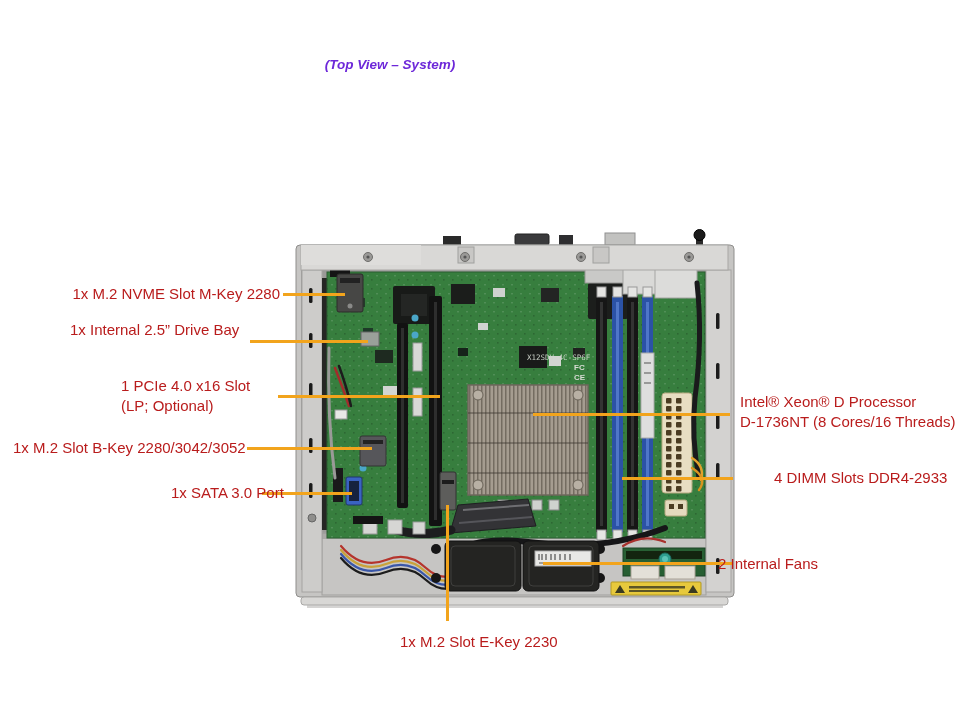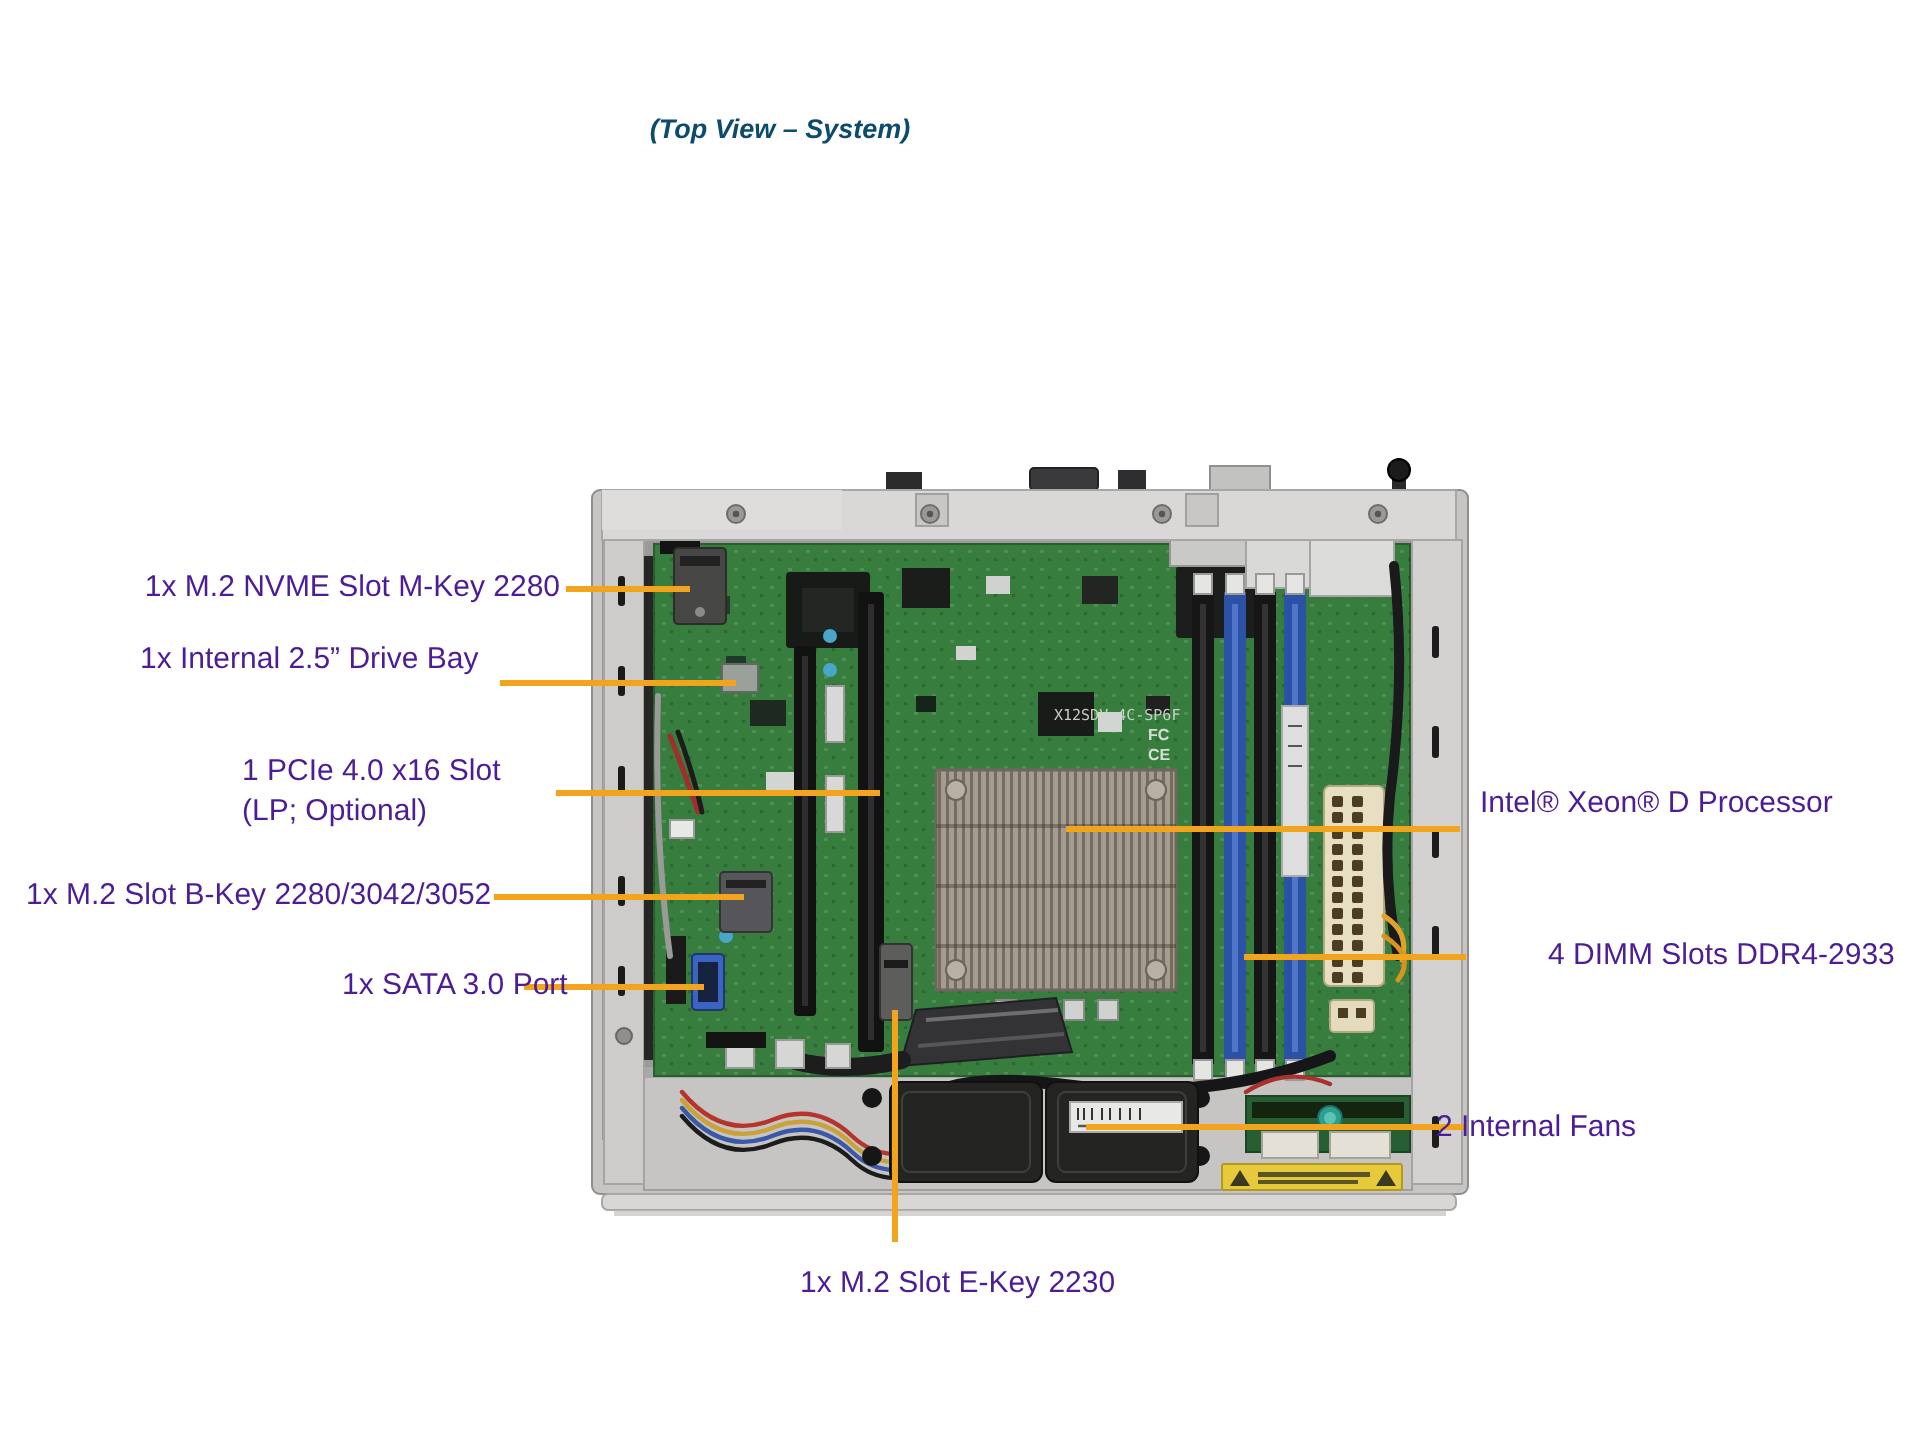--- a/index.html
+++ b/index.html
@@ -2,24 +2,24 @@
 <html><head>
 <meta charset="utf-8">
 <style>
   html,body { margin:0; padding:0; }
   body {
     width:960px; height:720px; background:#ffffff; position:relative;
     font-family:"Liberation Sans", sans-serif; overflow:hidden;
   }
   .title {
     position:absolute; top:57px; left:0; width:780px; text-align:center;
-    font-size:13.5px; font-style:italic; font-weight:700; color:#0c4a6e;
+    font-size:13.5px; font-style:italic; font-weight:700; color:#6d28d9;
   }
   .callout {
-    position:absolute; font-size:15px; line-height:20px; color:#4c1d95;
+    position:absolute; font-size:15px; line-height:20px; color:#b91c1c;
     white-space:nowrap;
   }
   .callout span { display:block; }
   .callout.align-right { text-align:right; }
   .leader { position:absolute; background:#F2A41C; }
   .leader.h { height:2.6px; }
   .leader.v { width:2.6px; }
   svg text { user-select:none; }
 </style>
 </head>
@@ -338,20 +338,21 @@
 <div class="callout" style="left:13px; top:438px;">
   <span>1x M.2 Slot B-Key 2280/3042/3052</span>
 </div>
 
 <div class="callout" style="left:150px; top:483px;margin-left:21px;">
   <span>1x SATA 3.0 Port</span>
 </div>
 
 <div class="callout" style="left:740px; top:392px;">
   <span>Intel® Xeon® D Processor</span>
+  <span>D-1736NT (8 Cores/16 Threads)</span>
 </div>
 
 <div class="callout" style="left:774px; top:468px;">
   <span>4 DIMM Slots DDR4-2933</span>
 </div>
 
 <div class="callout" style="left:718px; top:554px;">
   <span>2 Internal Fans</span>
 </div>
 

